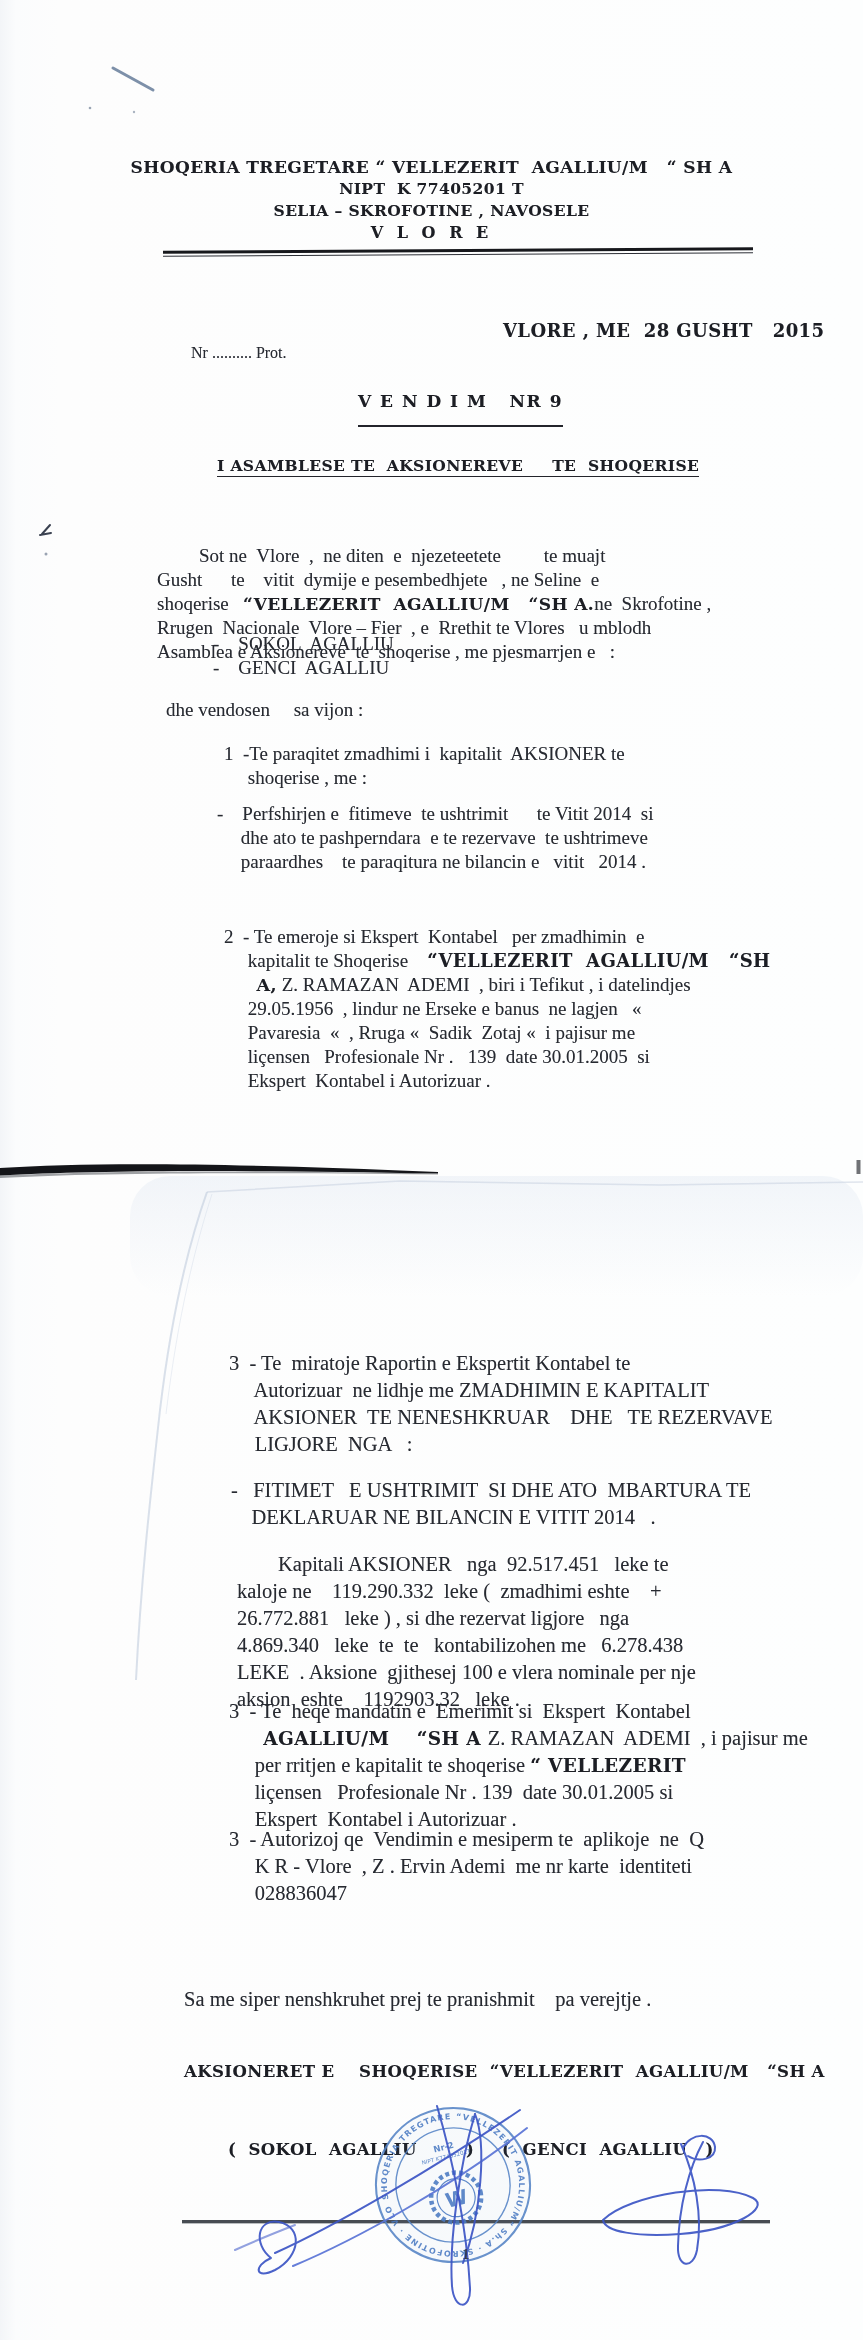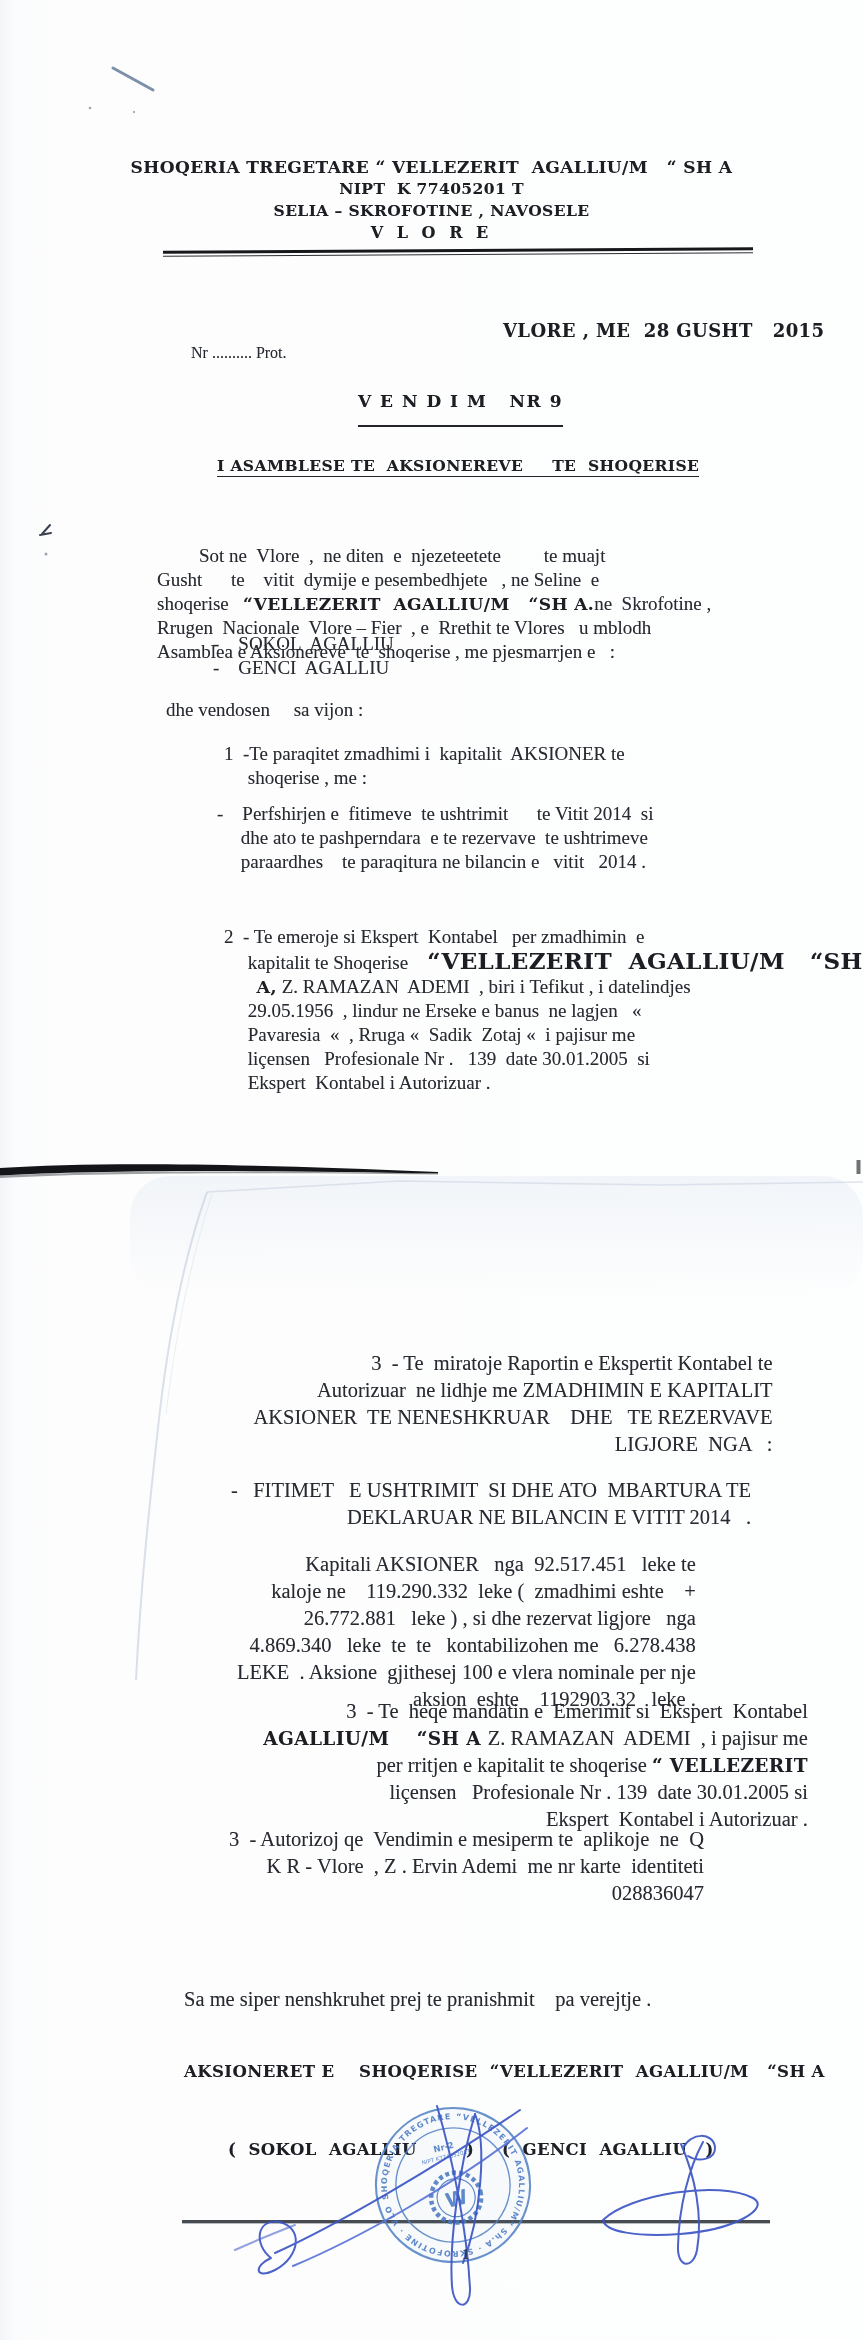--- a/index.html
+++ b/index.html
@@ -5,21 +5,21 @@
   html,body{margin:0;padding:0;background:#e9eaec;}
   .canvas{
     position:relative;width:863px;height:2340px;overflow:hidden;
     background:linear-gradient(90deg,#f3f5f8 0px,#fbfcfd 16px,#fdfdfd 60px,#fdfefe 100%);
     font-family:"Liberation Serif",serif;color:#272a31;
   }
   .abs{position:absolute;}
   .ln{white-space:pre;text-shadow:0 0 .6px rgba(45,48,58,.32);}
   .tw{font-family:"DejaVu Serif",serif;font-weight:700;color:#1c1e24;letter-spacing:.4px;}
   .b1{font-size:19px;line-height:24px;}
-  .b2{font-size:20.5px;line-height:27px;text-align:right;}
+  .b2{font-size:20.5px;line-height:27px;}
   .center{text-align:center;}
   .ind42{padding-left:42px;}
   .uline{border-bottom:2px solid #23242b;padding-bottom:14px;}
   .uline2{border-bottom:1.8px solid #23242b;padding-bottom:1px;}
   .hrule{height:2px;border-top:3px solid #17181c;border-bottom:1.6px solid #2d2f36;transform:rotate(-.35deg);}
   .frule{height:0;border-top:3.4px solid #474c52;box-shadow:0 1px 0 rgba(120,125,130,.5);}
   svg{display:block;}
 </style>
 </head>
 <body>
@@ -75,21 +75,21 @@
   </div>
 
   <div class="abs b1" style="left:217px;top:802px;">
     <div class="ln">-    Perfshirjen e  fitimeve  te ushtrimit      te Vitit 2014  si</div>
     <div class="ln">     dhe ato te pashperndara  e te rezervave  te ushtrimeve</div>
     <div class="ln">     paraardhes    te paraqitura ne bilancin e   vitit   2014 .</div>
   </div>
 
   <div class="abs b1" style="left:224px;top:925px;">
     <div class="ln">2  - Te emeroje si Ekspert  Kontabel   per zmadhimin  e</div>
-    <div class="ln"><span>     kapitalit te Shoqerise    </span><span class="tw" style="font-size:23px;">“VELLEZERIT  AGALLIU/M   “SH</span></div>
+    <div class="ln"><span>     kapitalit te Shoqerise    </span><span class="tw" style="font-size:18px;">“VELLEZERIT  AGALLIU/M   “SH</span></div>
     <div class="ln"><span class="tw" style="font-size:17.5px;">     A,</span><span> Z. RAMAZAN  ADEMI  , biri i Tefikut , i datelindjes</span></div>
     <div class="ln">     29.05.1956  , lindur ne Erseke e banus  ne lagjen   «</div>
     <div class="ln">     Pavaresia  «  , Rruga «  Sadik  Zotaj «  i pajisur me</div>
     <div class="ln">     liçensen   Profesionale Nr .   139  date 30.01.2005  si</div>
     <div class="ln">     Ekspert  Kontabel i Autorizuar .</div>
   </div>
 
   <svg class="abs" style="left:0;top:1160px;" width="863" height="40" viewBox="0 0 863 40">
     <path d="M0,8 C90,2 230,3 438,12 L438,13.5 C230,9.5 90,10.5 0,15.5 Z" fill="#141519"></path>
     <path d="M0,15.5 C90,11 230,10 438,13.5 L438,14.5 C230,12 90,13 0,18 Z" fill="#41454c" opacity=".5"></path>

